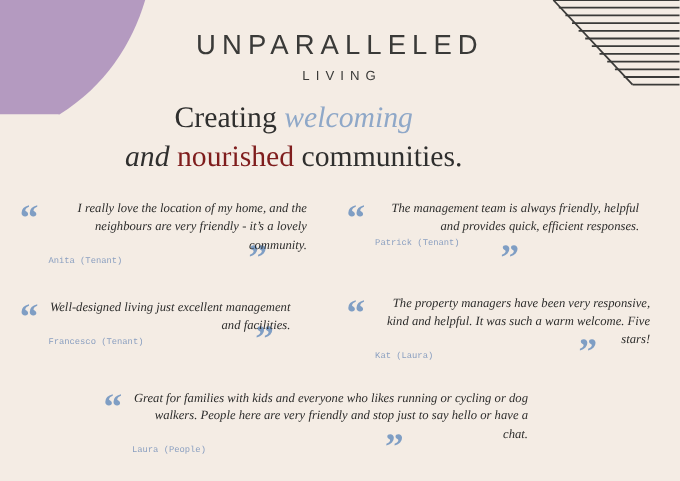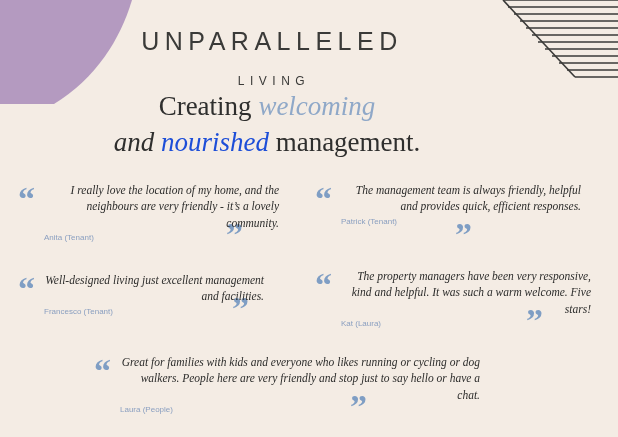--- a/index.html
+++ b/index.html
@@ -47,57 +47,57 @@
     pointer-events: none;
   }
 
   
   .logo-block {
     position: absolute;
     top: 28px;
     left: 0;
     width: 544px;
     text-align: center;
+    padding-left: 37px;
   }
   .logo-main {
     font-family: "Liberation Sans", sans-serif;
     font-size: 25px;
     letter-spacing: 5.5px;
     color: #3a3a38;
     font-weight: 400;
     line-height: 1.1;
   }
   .logo-sub {
     font-family: "Liberation Sans", sans-serif;
     font-size: 12px;
     letter-spacing: 5.5px;
     color: #3a3a38;
-    margin-top: 18px;
+    margin-top: 6px;
     padding-left: 4px;
   }
 
   
   .headline {
     position: absolute;
     top: 88px;
     left: 0;
     width: 534px;
     text-align: center;
     color: #2f2f2e;
     font-size: 27px;
     line-height: 1.35;
     font-family: "Liberation Serif", serif;
   }
   .headline .w-welcoming {
     color: #8fa8c8;
     font-style: italic;
   }
   .headline .w-nourished {
-    color: #1d4ed8;
-    font-style: italic;
+    color: #7f1d1d;
   }
   .headline .w-and {
     font-style: italic;
     font-family: Liberation Serif, serif;
   }
 
   
   .testimonials {
     position: absolute;
     top: 168px;
@@ -112,21 +112,21 @@
     font-style: italic;
     font-size: 11.5px;
     line-height: 1.42;
     color: #2c2c2b;
     font-family: "Liberation Serif", serif;
     position: relative;
     z-index: 2;
     text-align: right;
   }
   .t-author {
-    font-family: Liberation Sans, sans-serif;
+    font-family: Liberation Mono, monospace;
     font-size: 8px;
     color: #8a9fc0;
     margin-top: 2px;
     position: relative;
     z-index: 2;
   }
   .quote-open, .quote-close {
     position: absolute;
     font-family: "Liberation Serif", serif;
     font-size: 34px;
@@ -198,21 +198,21 @@
   <div class="logo-block">
     <div class="logo-main">UNPARALLELED</div>
     <div class="logo-sub">LIVING</div>
   </div>
 
   <div class="headline">
     <div>
       <span>Creating </span><span class="w-welcoming">welcoming</span>
     </div>
     <div>
-      <span class="w-and">and </span><span class="w-nourished">nourished</span><span> management.</span>
+      <span class="w-and">and </span><span class="w-nourished">nourished</span><span> communities.</span>
     </div>
   </div>
 
   <div class="testimonials">
 
     <div class="t" id="t1">
       <span class="quote-open">“</span>
       <div class="t-text">I really love the location of my home, and the neighbours are very friendly - it’s a lovely community.</div>
       <div class="t-author">Anita (Tenant)</div>
       <span class="quote-close">”</span>

